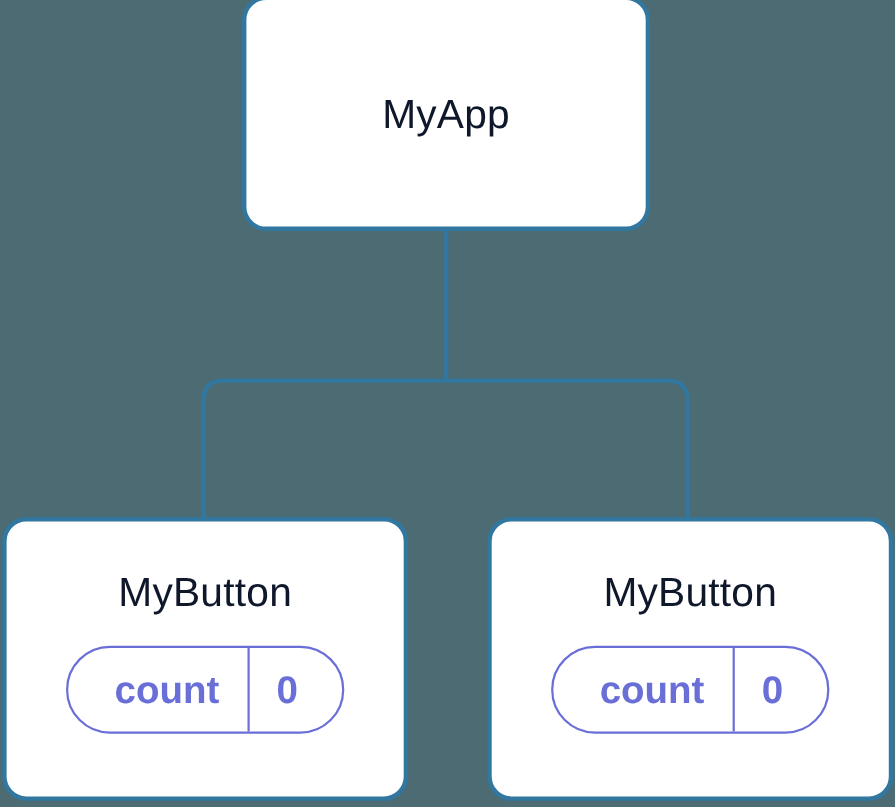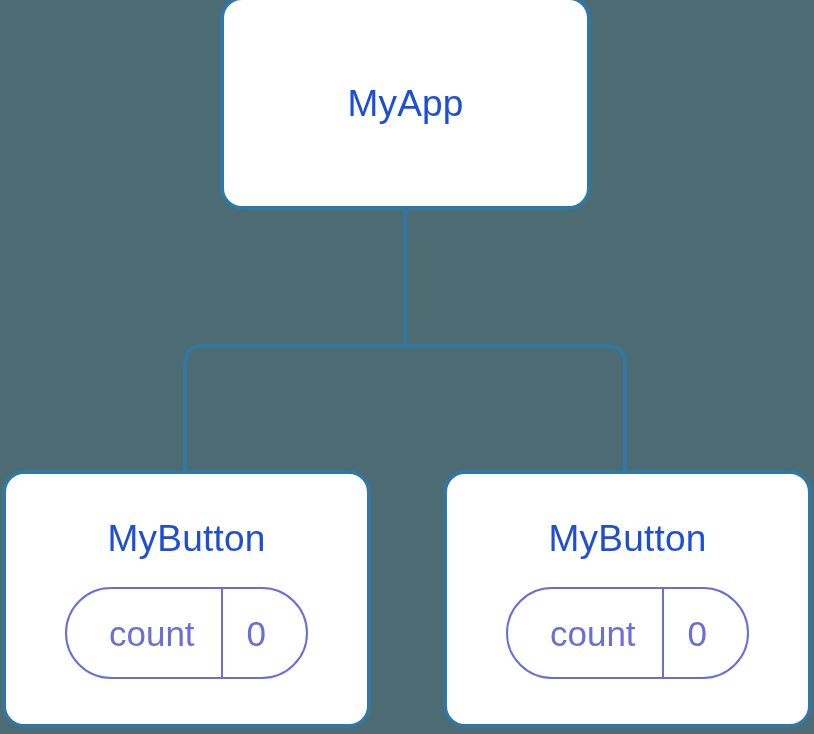--- a/index.html
+++ b/index.html
@@ -35,21 +35,21 @@
     z-index: 2;
     background: #ffffff;
     border: 4px solid #31779f;
     border-radius: 22px;
     box-sizing: border-box;
     display: flex;
     flex-direction: column;
     align-items: center;
   }
   .node-title {
-    color: #1d4ed8;
+    color: #0f172a;
     font-size: 37px;
     line-height: 1;
     letter-spacing: 0.2px;
     white-space: nowrap;
   }
   
   #node-root {
     left: 220px;
     top: -4px;
     width: 371px;
@@ -67,27 +67,28 @@
   #node-child-1 {
     left: 443px;
     top: 470px;
     width: 369px;
     height: 258px;
     padding-top: 46px;
   }
   
   .pill {
     margin-top: 30px;
-    height: 92px;
+    height: 80px;
     display: flex;
     align-items: stretch;
     border: 2px solid #6a6fd8;
     border-radius: 46px;
     box-sizing: border-box;
     background: #ffffff;
+    font-weight: bold;
   }
   .pill-key,
   .pill-val {
     display: flex;
     align-items: center;
     justify-content: center;
     color: #6a6fd8;
     font-size: 35px;
     line-height: 1;
     white-space: nowrap;

